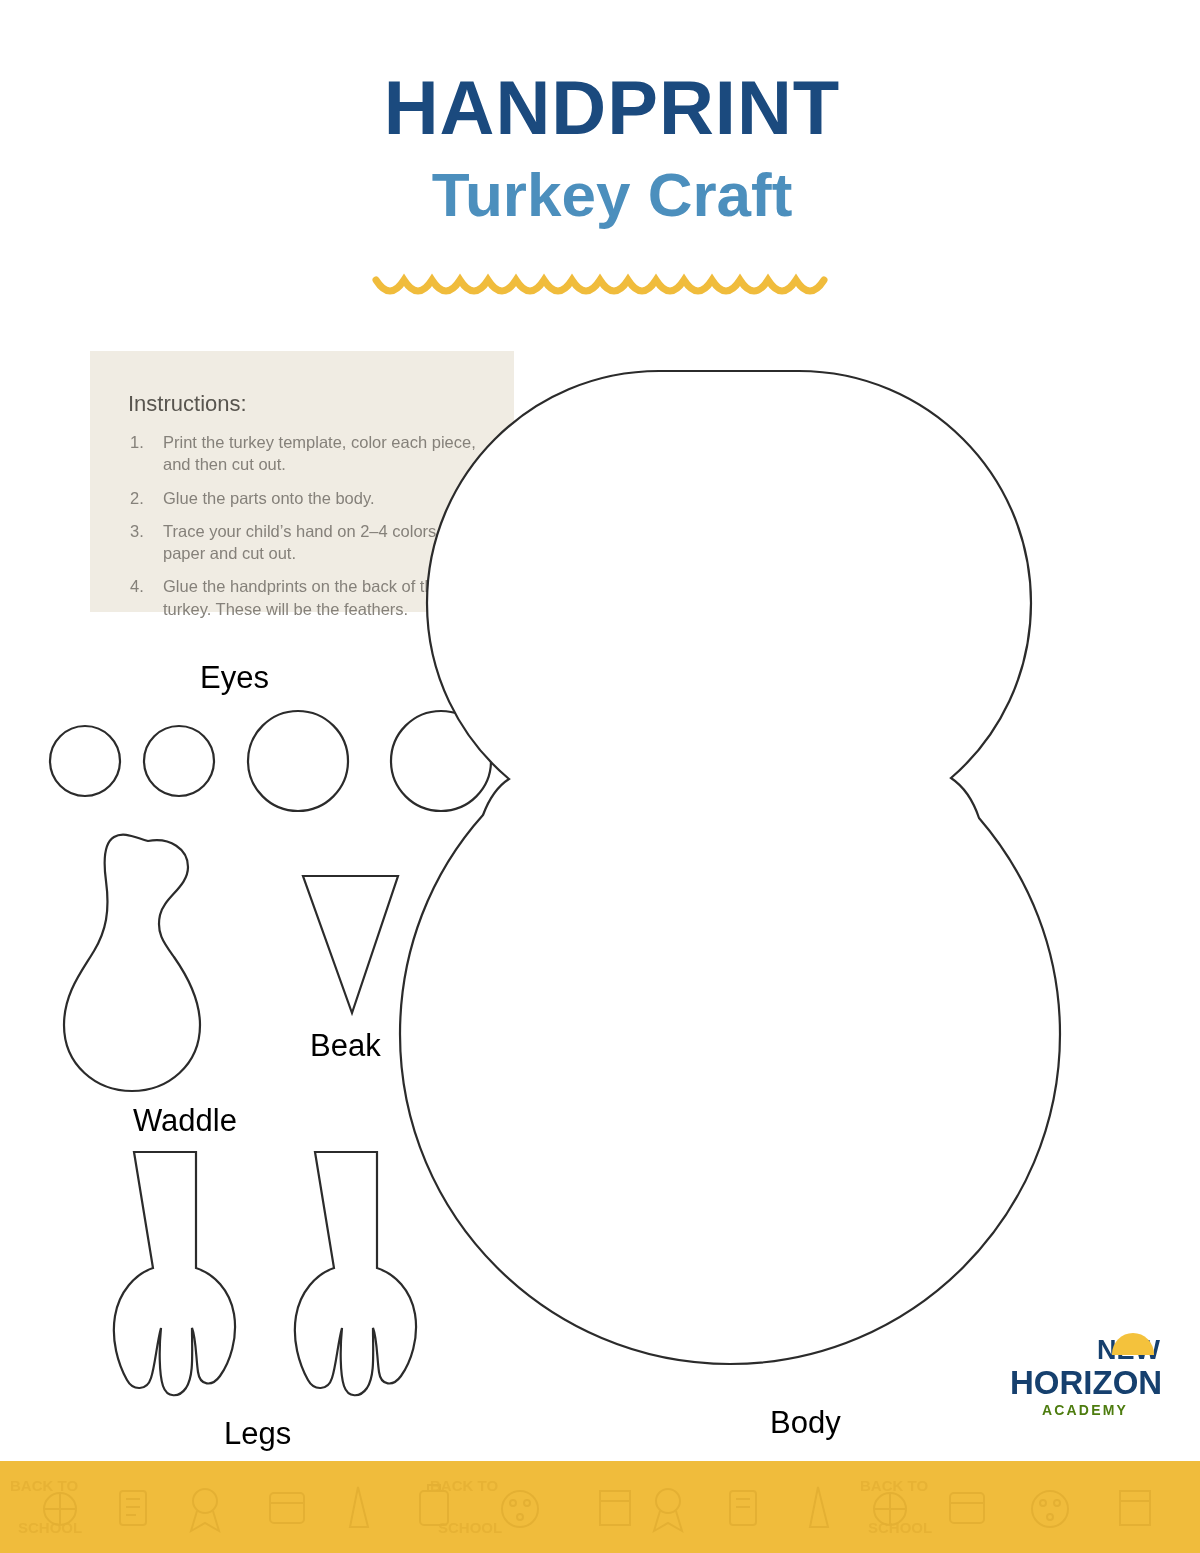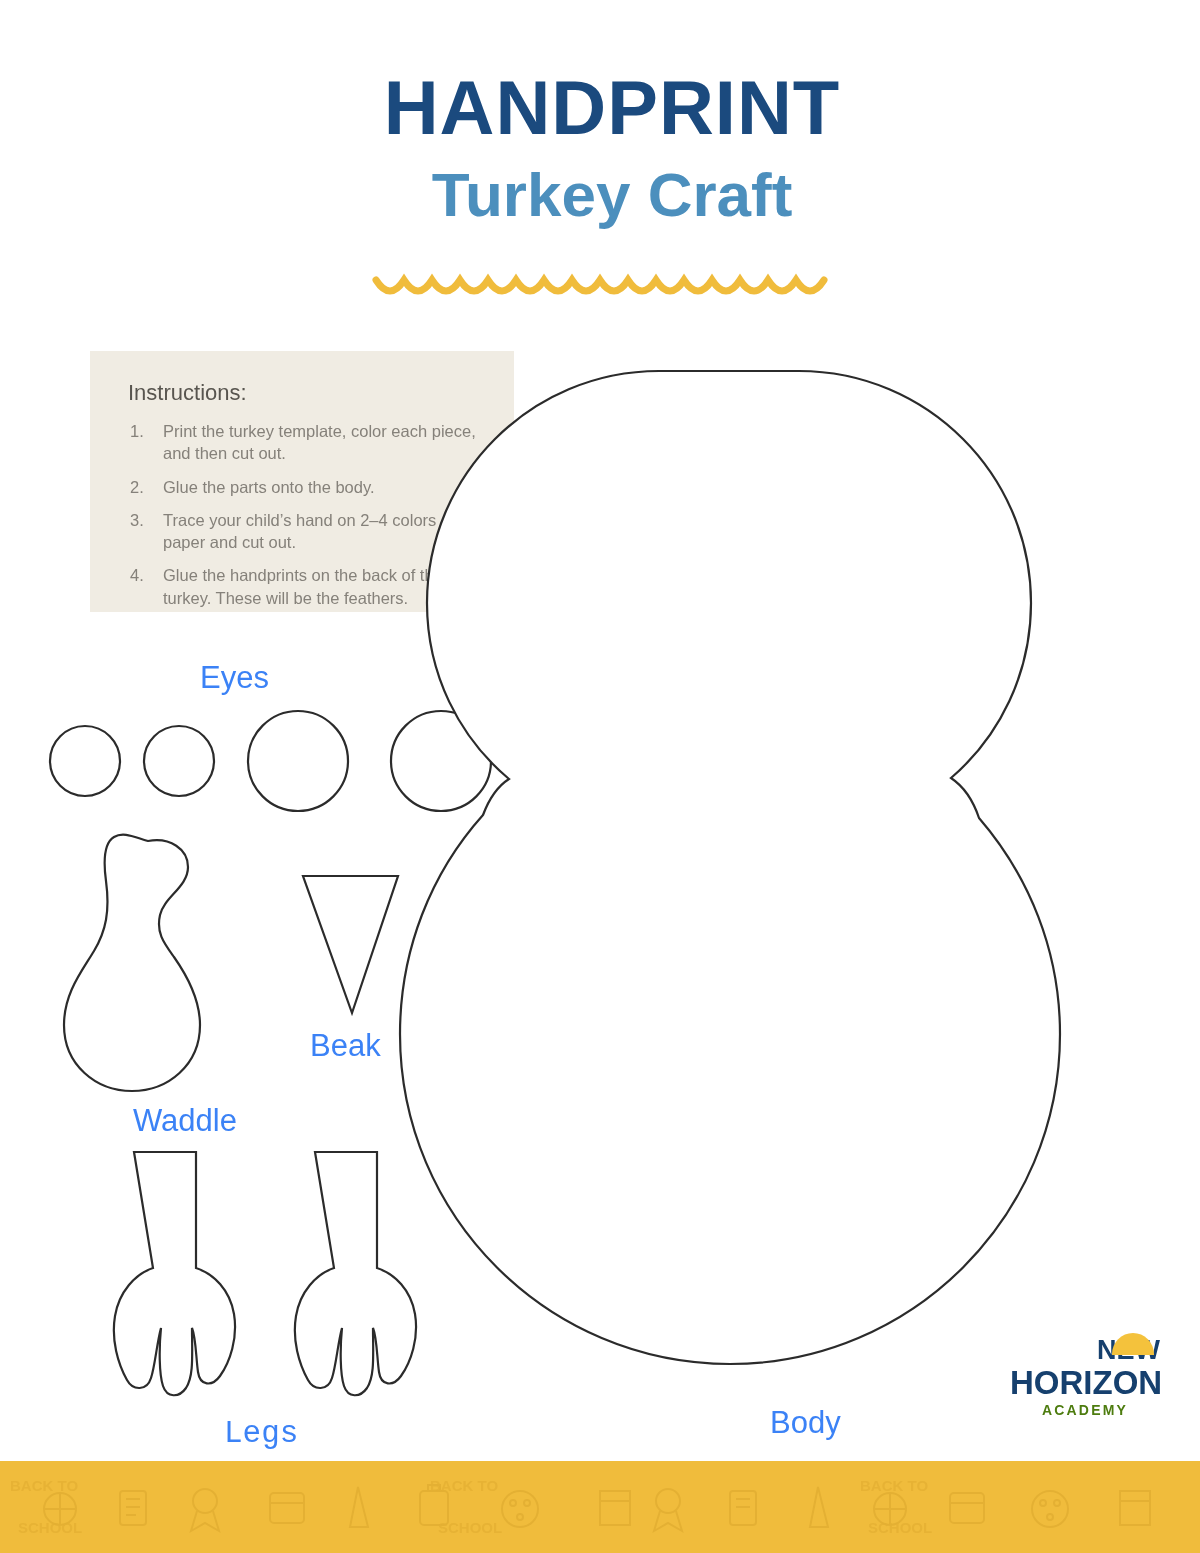--- a/index.html
+++ b/index.html
@@ -55,21 +55,21 @@
 
   
   .instructions {
     position: absolute;
     left: 90px;
     top: 351px;
     width: 424px;
     height: 261px;
     background: #f0ece3;
     box-sizing: border-box;
-    padding: 29px 34px 20px 38px;
+    padding: 40px 34px 20px 38px;
   }
   .instructions h2 {
     font-size: 22px;
     font-weight: normal;
     color: #58554f;
     margin: 0 0 14px 0;
   }
   .instructions ol {
     margin: 0;
     padding: 0;
@@ -86,27 +86,27 @@
   .instructions li .num {
     position: absolute;
     left: 2px;
     top: 0;
   }
 
   
   .label {
     position: absolute;
     font-size: 31px;
-    color: #3b82f6;
+    color: #000000;
     white-space: nowrap;
   }
   .label-eyes   { left: 200px; top: 660px; }
   .label-beak   { left: 310px; top: 1028px; }
   .label-waddle { left: 133px; top: 1103px; }
-  .label-legs   { left: 224px; top: 1416px; font-family: Liberation Mono, monospace; }
+  .label-legs   { left: 224px; top: 1416px; }
   .label-body   { left: 770px; top: 1405px; }
 
   
   .shapes {
     position: absolute;
     left: 0;
     top: 0;
     width: 1200px;
     height: 1553px;
     pointer-events: none;

